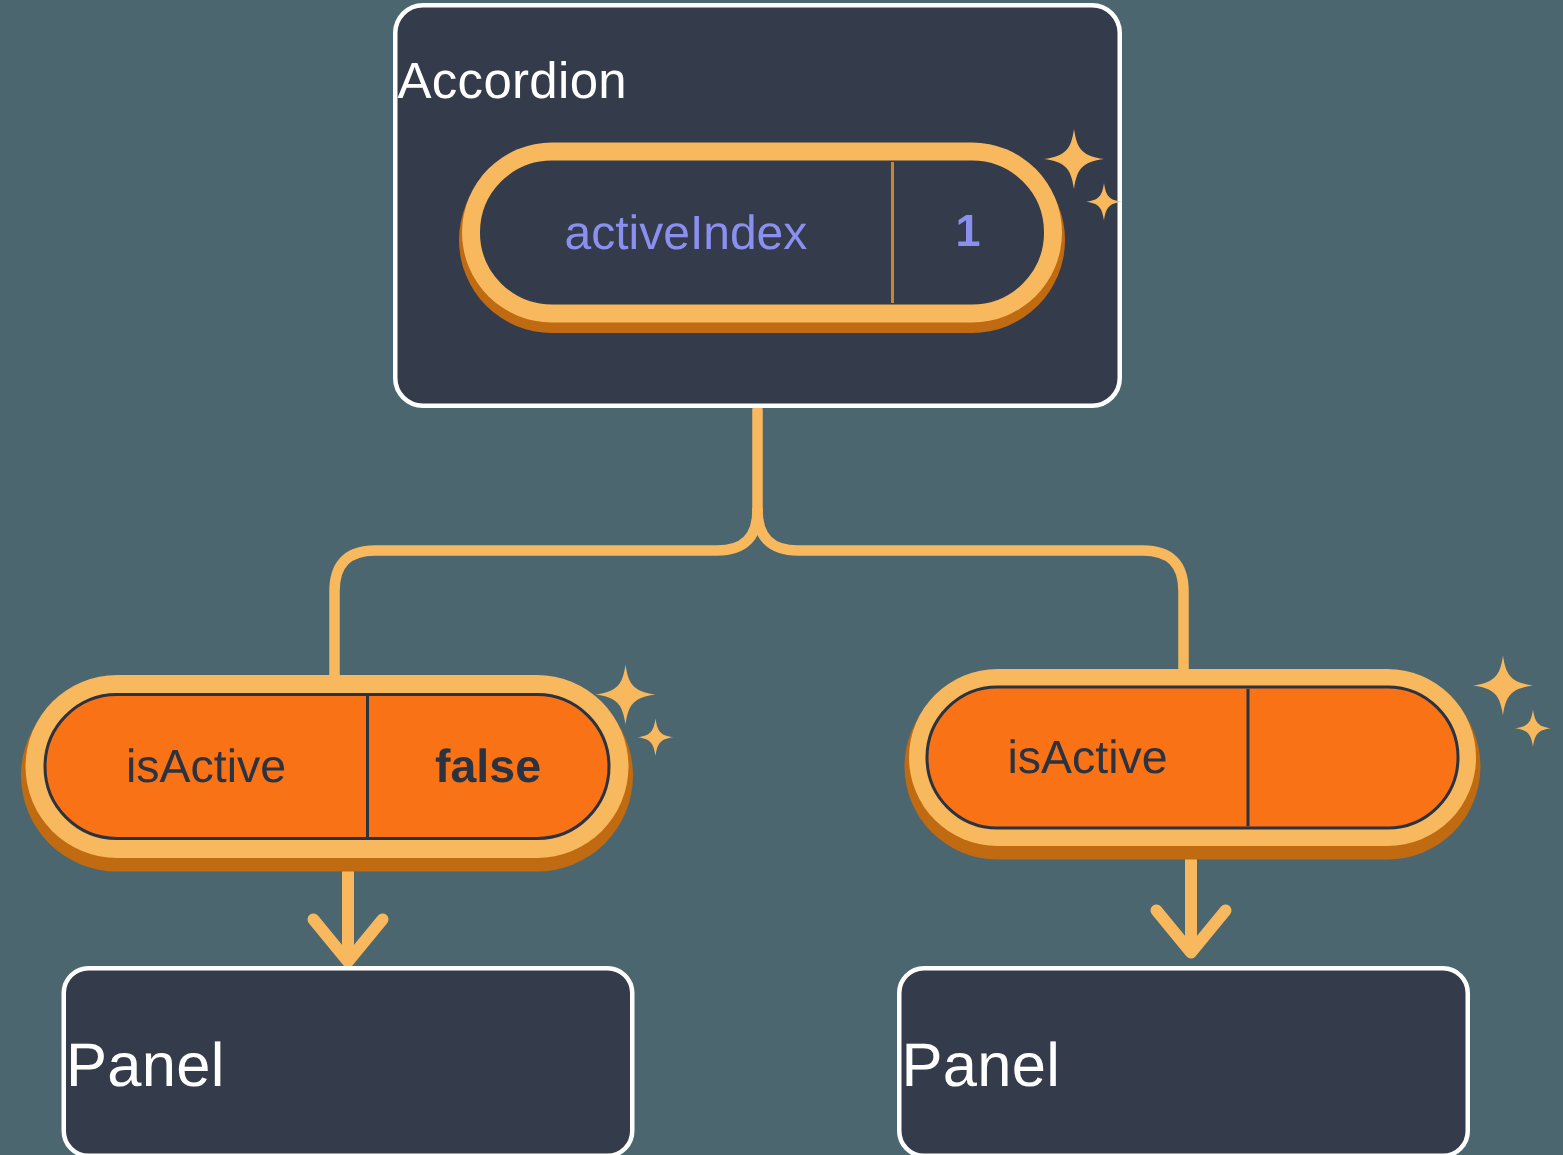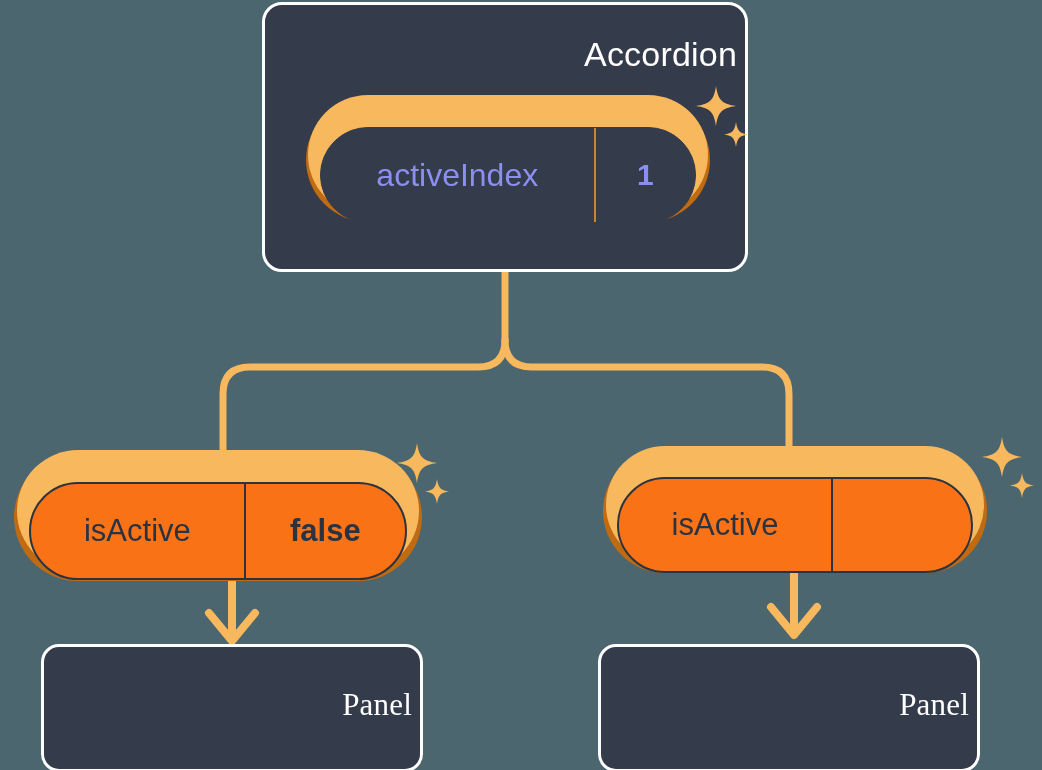--- a/index.html
+++ b/index.html
@@ -19,32 +19,32 @@
   .card{
     position:absolute;
     background:#343b4b;
     border:3px solid #ffffff;
     border-radius:16px;
     box-sizing:border-box;
     z-index:3;
   }
   .card-title{
     position:absolute;left:0;right:8px;
-    text-align:right;
+    text-align:left;
     color:#ffffff;
     letter-spacing:.2px;
   }
 
   #accordion-card{left:262px;top:2px;width:486px;height:270px;border-radius:20px;}
   #accordion-title{top:30px;font-size:34px;}
 
   .panel-card{width:382px;height:128px;top:644px;border-radius:18px;}
   #panel-left{left:41px;}
   #panel-right{left:598px;}
-  .panel-title{top:40px;font-size:31px;font-family:Liberation Serif, serif;}
+  .panel-title{top:40px;font-size:41px;}
   
   .pill-ring{
     position:absolute;
     border-radius:999px;
     background:#c06a12;
     z-index:3;
   }
   
   .pill-amber{
     position:absolute;
@@ -53,21 +53,20 @@
     z-index:4;
   }
   .pill-body{
     position:absolute;
     border-radius:999px;
     box-sizing:border-box;
     display:flex;
     align-items:center;
     z-index:5;
     overflow:hidden;
-    margin-top:20px;
   }
   .pill-key,.pill-val{
     display:flex;align-items:center;justify-content:center;
     height:100%;
     white-space:nowrap;
   }
   .pill-div{width:2px;height:100%;flex:0 0 2px;}
 
   
   #pill-accordion-ring  {left:306px;top:98px;width:404px;height:124px;}

